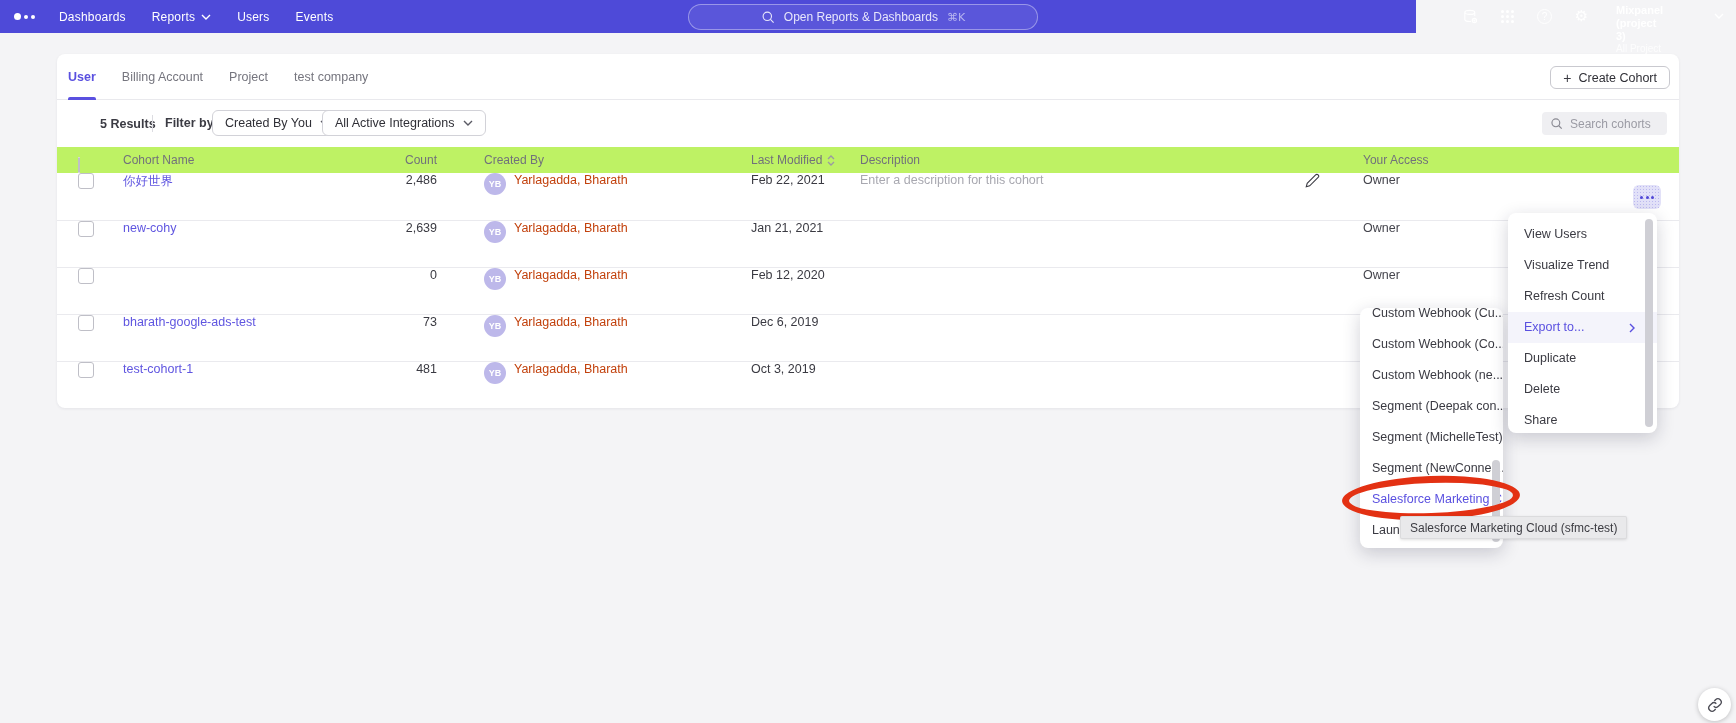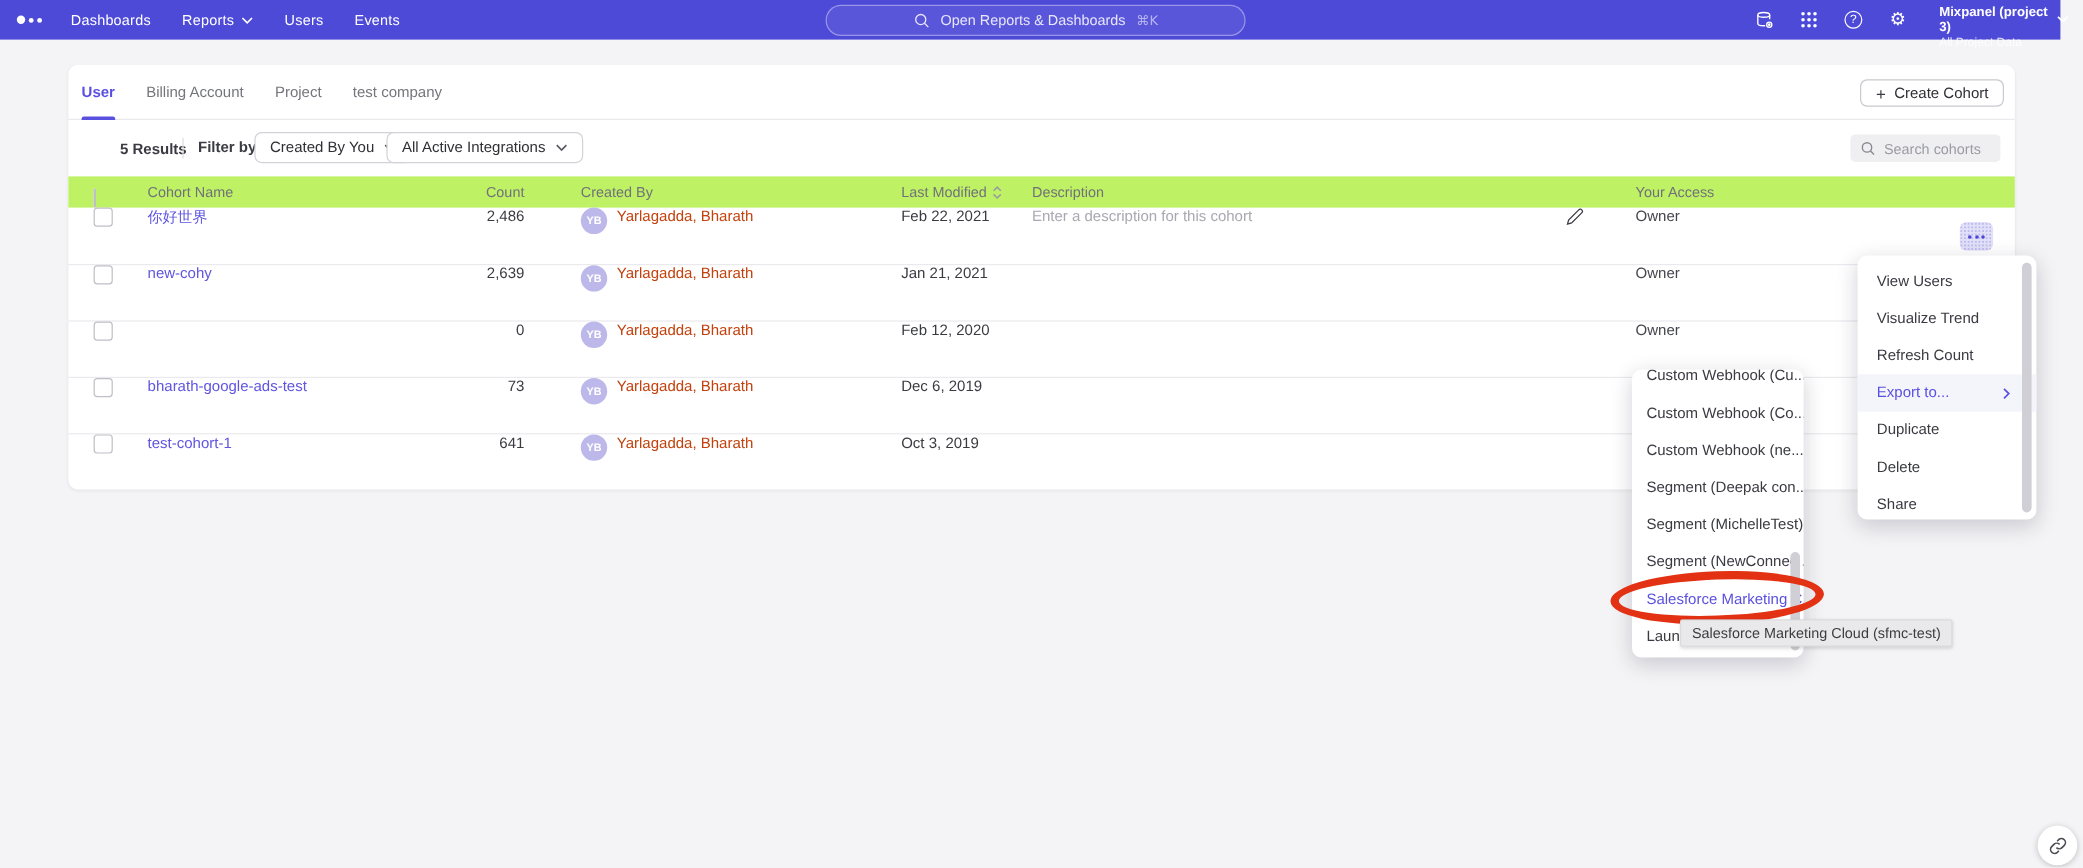--- a/index.html
+++ b/index.html
@@ -1,20 +1,20 @@
 <!DOCTYPE html>
 <html><head>
 <meta charset="utf-8">
 <style>
   * { margin:0; padding:0; box-sizing:border-box; }
   html,body { width:1736px; height:723px; overflow:hidden; }
   body { font-family:"Liberation Sans", sans-serif; background:#f4f4f6; position:relative; color:#3a3a42; }
 
   
-  .nav { position:absolute; left:0; top:0; width:1717px; height:33px; background:#4e4ad8; display:flex; align-items:center; color:#fff; z-index:3; }
+  .nav { position:absolute; left:0; top:0; width:1416px; height:33px; background:#4e4ad8; display:flex; align-items:center; color:#fff; z-index:3; }
   .logo { position:absolute; left:14px; top:0; height:33px; display:flex; align-items:center; gap:3px; }
   .logo i { display:block; border-radius:50%; background:#fff; }
   .logo i:nth-child(1){ width:7px; height:7px; }
   .logo i:nth-child(2){ width:4px; height:4px; }
   .logo i:nth-child(3){ width:4px; height:4px; }
   .nav-links { position:absolute; left:46px; top:0; height:33px; display:flex; align-items:center; }
   .nav-link { padding:0 13px; font-size:12px; font-weight:500; letter-spacing:.2px; display:flex; align-items:center; gap:6px; cursor:pointer; white-space:nowrap; }
   .nav-search { position:absolute; left:688px; top:4px; width:350px; height:26px; border-radius:14px; border:1px solid rgba(255,255,255,.38); background:rgba(255,255,255,.07); display:flex; align-items:center; justify-content:center; gap:9px; font-size:12px; color:#e7e6fb; cursor:pointer; }
   .nav-search .kbd { font-family:"DejaVu Sans", sans-serif; color:#b7b5f0; font-size:11px; }
   .nav-icons { position:absolute; left:1462px; top:0; height:33px; display:flex; align-items:center; gap:20px; }
@@ -64,21 +64,21 @@
   .col-pencil { left:1248px; cursor:pointer; }
   .col-access { left:1306px; color:#45454d; } .h-access { left:1306px; }
   .col-dots { left:1576px; top:12px; height:24px; }
   .checkbox { width:16px; height:16px; border:1.5px solid #bfbfc7; border-radius:3px; background:#fff; cursor:pointer; }
   .cohort-link { color:#5f55e0; cursor:pointer; }
   .avatar { width:22px; height:22px; border-radius:50%; background:#bdb8ea; color:#fff; font-size:9px; font-weight:700; display:flex; align-items:center; justify-content:center; }
   .dots-btn { width:28px; height:24px; border-radius:6px; background-color:#e2e1f8; background-image:radial-gradient(#bcb9f0 1px, transparent 1px); background-size:3px 3px; display:flex; align-items:center; justify-content:center; gap:2.5px; cursor:pointer; }
   .dots-btn i { width:3px; height:3px; border-radius:50%; background:#4f46d6; display:block; }
 
   
-  .menu { position:absolute; left:1508px; top:213px; width:149px; height:220px; background:#fff; border-radius:8px; box-shadow:0 5px 18px rgba(25,25,55,.20); z-index:6; padding-top:6px;margin-left:40px; }
+  .menu { position:absolute; left:1508px; top:213px; width:149px; height:220px; background:#fff; border-radius:8px; box-shadow:0 5px 18px rgba(25,25,55,.20); z-index:6; padding-top:6px; }
   .menu-item { position:relative; height:31px; line-height:31px; padding-left:16px; font-size:12.5px; color:#3a3a42; cursor:pointer; }
   .menu-item.hl { background:#f4f4fb; color:#5a50e0; }
   .menu-item .sub-arrow { position:absolute; right:22px; top:11px; color:#5a50e0; }
   .menu-scroll { position:absolute; right:4px; top:6px; width:8px; height:208px; background:#cfcfd5; border-radius:4px; cursor:pointer; }
 
   
   .submenu { position:absolute; left:1360px; top:308px; width:143px; height:240px; background:#fff; border-radius:8px; box-shadow:0 5px 18px rgba(25,25,55,.20); z-index:5; overflow:hidden; }
   .submenu-list { margin-top:-10px; }
   .submenu-item { height:31px; line-height:31px; padding-left:12px; font-size:12.5px; color:#3a3a42; cursor:pointer; white-space:nowrap; overflow:hidden; }
   .submenu-item.hl { color:#5a50e0; }
@@ -323,21 +323,21 @@
 
       </div>
 
       <div class="trow">
         <div class="col-check">
           <span class="checkbox"></span>
         </div>
         <div class="col-name">
           <span class="cohort-link">test-cohort-1</span>
         </div>
-        <div class="col-count">641</div>
+        <div class="col-count">481</div>
         <div class="col-created">
           <span class="avatar">YB</span>
         </div>
         <div class="col-creator">Yarlagadda, Bharath</div>
         <div class="col-date">Oct 3, 2019</div>
 
         <div class="col-access">Owner</div>
 
       </div>
     </div>

